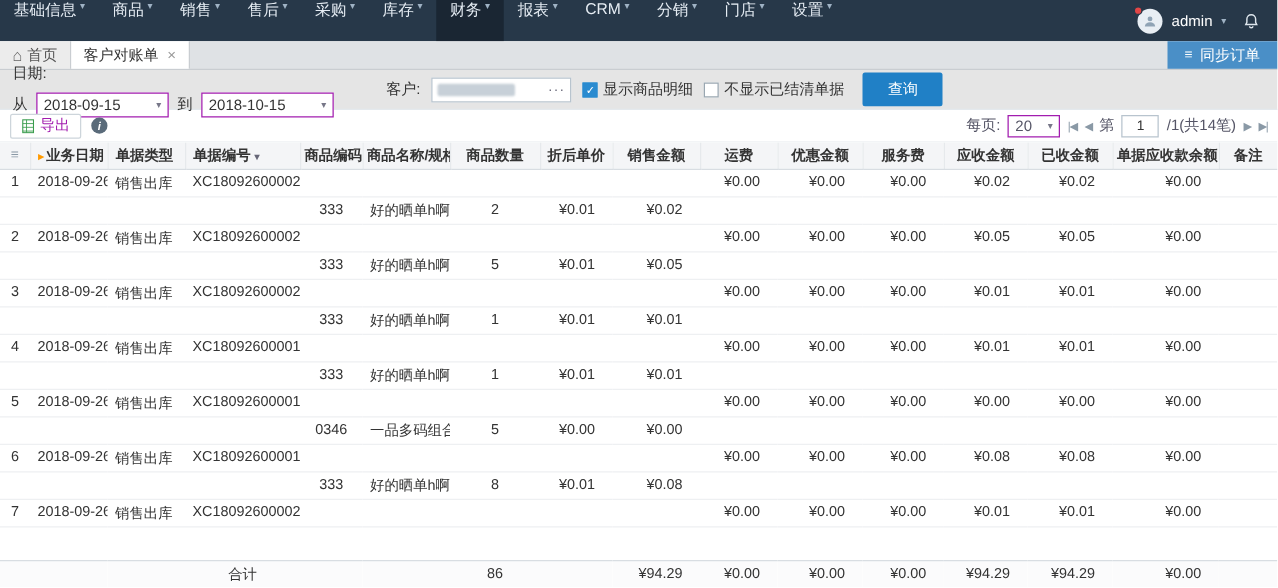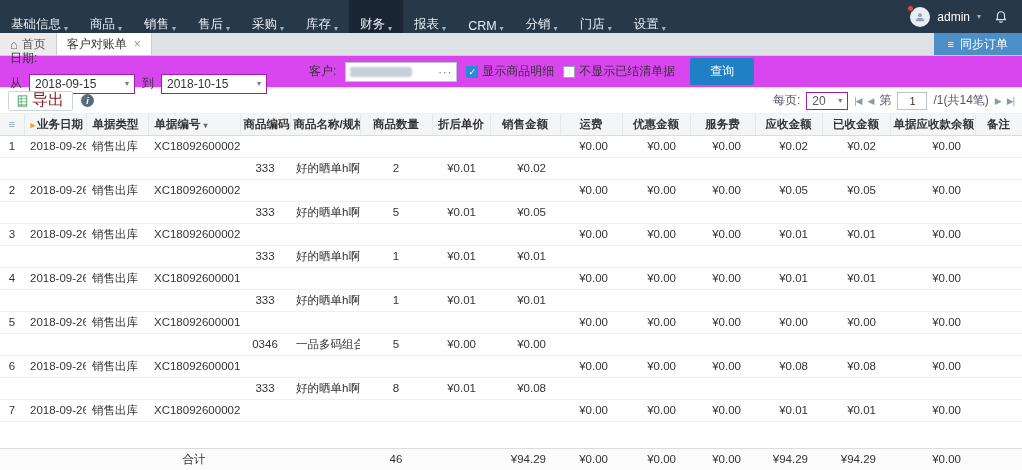--- a/index.html
+++ b/index.html
@@ -5,62 +5,62 @@
   *{margin:0;padding:0;box-sizing:border-box}
   html,body{width:1022px;height:470px;overflow:hidden}
   body{font-family:"Liberation Sans",sans-serif;font-size:12px;color:#333;background:#fff;display:flex;flex-direction:column}
 
   
   .topnav{height:33px;background:#273849;display:flex;align-items:center;color:#dfe7ee;flex:none}
   .logo{display:flex;align-items:baseline;padding:0 16px 0 10px;cursor:default}
   .logo .brand{color:#ff9a00;font-size:17px;font-weight:bold;font-style:italic;letter-spacing:1px}
   .logo .suffix{color:#fff;font-size:13px;margin-left:5px;font-weight:bold}
   .nav-items{display:flex;height:100%}
-  .nav-item{display:flex;align-items:flex-end;padding:0 11px;font-size:12.5px;cursor:pointer;color:#e6edf4;white-space:nowrap}
+  .nav-item{display:flex;align-items:flex-start;padding:0 11px;font-size:12.5px;cursor:pointer;color:#e6edf4;white-space:nowrap}
   .nav-item.active{background:#1a2633}
   .nav-item .ncaret{font-size:8px;margin-left:3px;color:#9fb2c4}
   .topnav-right{margin-left:auto;display:flex;align-items:center;padding-right:14px;gap:7px}
   .avatar{width:20px;height:20px;border-radius:50%;background:#e8eef4;position:relative;display:flex;align-items:center;justify-content:center;cursor:pointer}
   .avatar .dot{position:absolute;top:-2px;left:-3px;width:7px;height:7px;background:#e24646;border-radius:50%;border:1px solid #273849}
   .username{font-size:12px;color:#fff;cursor:pointer}
   .ucaret{font-size:8px;color:#9fb2c4}
   .bell{margin-left:6px;cursor:pointer;display:flex;align-items:center}
 
   
   .tabbar{height:23px;background:#dfe2e5;display:flex;align-items:stretch;border-bottom:1px solid #c9cdd1;flex:none}
   .tab{display:flex;align-items:center;gap:4px;padding:0 10px;border-right:1px solid #c9cdd1;background:#ececec;font-size:12px;color:#555;cursor:pointer;white-space:nowrap}
   .tab.active{background:#fff;color:#333}
   .tab .home-ic{font-size:13px;line-height:1;color:#666}
   .tab .close{color:#999;margin-left:3px;font-size:12px}
   .sync{margin-left:auto;background:#4a8fc7;color:#fff;display:flex;align-items:center;padding:0 14px;gap:6px;cursor:pointer;font-size:12px}
   .sync .mico{font-size:11px}
 
   
-  .filterpanel{height:32px;border-bottom:1px solid #e4e9ed;background:#d946ef;display:flex;align-items:center;padding:0 10px;flex:none}
+  .filterpanel{height:32px;border-bottom:1px solid #e4e9ed;background:#e5e5e5;display:flex;align-items:center;padding:0 10px;flex:none}
   .f-left{display:flex;flex-direction:column;gap:7px}
   .frow{display:flex;align-items:center;gap:7px;white-space:nowrap}
   .chk{display:flex;align-items:center;gap:4px;cursor:pointer;white-space:nowrap}
   .radio-group{display:flex;gap:12px}
   .radio{width:12px;height:12px;border:1px solid #9aa7b1;border-radius:50%;background:#fff;position:relative;flex:none}
   .radio.on{border-color:#2a8bd0}
   .radio.on::after{content:"";position:absolute;left:2px;top:2px;right:2px;bottom:2px;background:#2a8bd0;border-radius:50%}
   .checkbox{width:12px;height:12px;border:1px solid #9aa7b1;background:#fff;display:inline-flex;align-items:center;justify-content:center;font-size:9px;color:#fff;flex:none}
   .checkbox.on{background:#2a8bd0;border-color:#2a8bd0}
   .selbox{border:1px solid #a21caf;background:#fff;height:20px;display:flex;align-items:center;justify-content:space-between;padding:0 5px;min-width:106px;cursor:pointer;gap:6px}
   .selbox .sel-caret{font-size:8px;color:#778}
   .selbox.small{min-width:42px;height:18px}
   .f-right{display:flex;align-items:center;gap:9px;margin-left:42px}
   .custbox{border:1px solid #b8c4ce;background:#fff;height:20px;width:112px;display:flex;align-items:center;justify-content:space-between;padding:0 4px}
   .redacted{width:62px;height:10px;background:#c7d0d8;border-radius:2px;filter:blur(1px)}
   .picker{color:#667;font-size:11px;letter-spacing:1px;cursor:pointer}
   .btn-primary{background:#2080c6;color:#fff;border:none;border-radius:2px;padding:5px 20px;font-size:12px;cursor:pointer;margin-left:6px;font-family:inherit}
 
   
   .toolbar{height:26px;display:flex;align-items:center;padding:0 8px;gap:8px;flex:none;border-bottom:1px solid #eef1f3}
-  .btn-export{border:1px solid #cdd5db;background:#fff;border-radius:2px;height:20px;display:flex;align-items:center;gap:4px;padding:0 8px;cursor:pointer;font-size:16px;color:#7f1d1d;font-family:inherit}
+  .btn-export{border:1px solid #cdd5db;background:#fff;border-radius:2px;height:20px;display:flex;align-items:center;gap:4px;padding:0 8px;cursor:pointer;font-size:12px;color:#a21caf;font-family:inherit}
   .info-circle{width:13px;height:13px;border-radius:50%;background:#5a6b7a;color:#fff;font-size:9px;font-style:italic;display:flex;align-items:center;justify-content:center;cursor:pointer;font-weight:bold}
   .pager{margin-left:auto;display:flex;align-items:center;gap:6px;color:#556;font-size:12px}
   .pg-btn{color:#8a99a6;font-size:9px;cursor:pointer;letter-spacing:-1px}
   .page-input{width:30px;height:18px;border:1px solid #b8c4ce;text-align:center;font-size:11px;font-family:inherit;color:#333}
 
   
   .table-area{flex:1;display:flex;flex-direction:column;overflow:hidden}
   table.grid{width:1022px;border-collapse:collapse;table-layout:fixed;font-size:11.5px}
   .grid th{height:21px;background:#f4f5f7;border-bottom:1px solid #d8dde2;border-right:1px solid #e6e9ec;font-weight:bold;color:#333;text-align:center;white-space:nowrap;overflow:hidden;padding:0 3px}
   .grid th.al{text-align:left;padding-left:6px}
@@ -522,21 +522,21 @@
         <col style="width:47px">
     </colgroup>
     <tbody>
       <tr>
         <td></td>
         <td></td>
         <td></td>
         <td class="ctr">合计</td>
         <td></td>
         <td></td>
-        <td class="ctr">46</td>
+        <td class="ctr">86</td>
         <td></td>
         <td class="num">¥94.29</td>
         <td class="num">¥0.00</td>
         <td class="num">¥0.00</td>
         <td class="num">¥0.00</td>
         <td class="num">¥94.29</td>
         <td class="num">¥94.29</td>
         <td class="num">¥0.00</td>
         <td></td>
       </tr>

